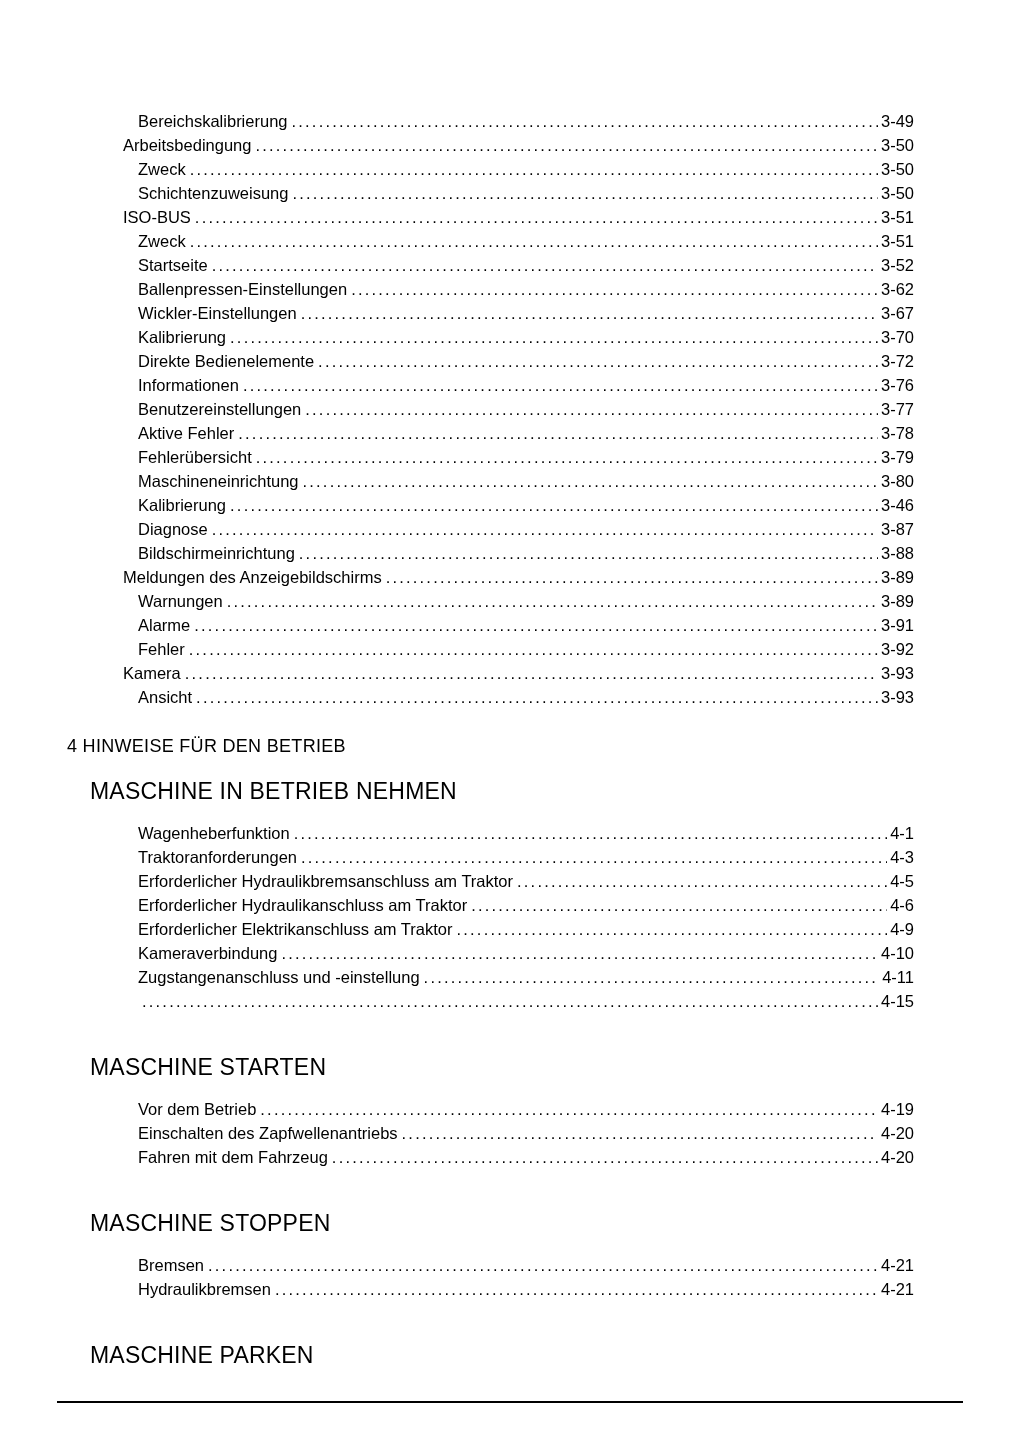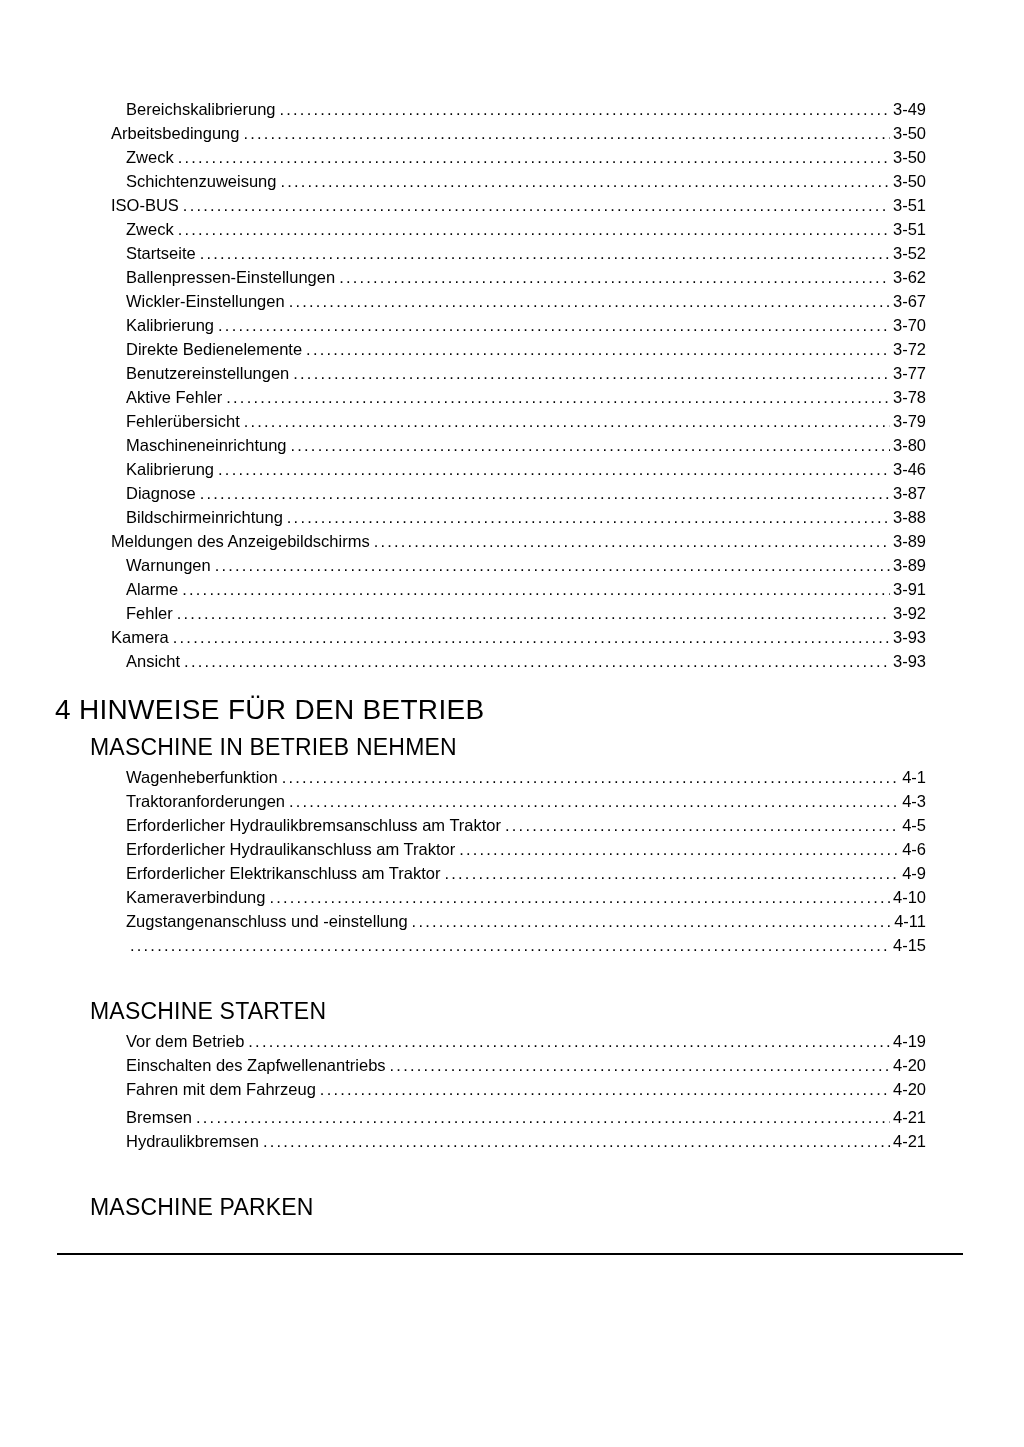--- a/index.html
+++ b/index.html
@@ -11,21 +11,21 @@
     color: #000000;
     font-family: "Liberation Sans", "DejaVu Sans", sans-serif;
     overflow: hidden;
   }
   .page {
     width: 1024px;
     height: 1447px;
     padding: 93px 94px 0 55px;
   }
   
-  .entries { margin: 4px; }
+  .entries { margin: 16px; }
   .row {
     display: flex;
     align-items: baseline;
     font-size: 16.5px;
     line-height: 24px;
   }
   .row .label { white-space: nowrap; }
   .row .dots {
     flex: 1 1 auto;
     overflow: hidden;
@@ -35,34 +35,34 @@
   }
   .row .dots::after {
     content: "........................................................................................................................................................................................................";
     letter-spacing: 2.2px;
   }
   .row .num { white-space: nowrap; }
   .level-1 { padding-left: 52px; justify-content: center; }
   .level-2 { padding-left: 67px; }
   
   .chapter {
-    font-size: 28px;
+    font-size: 18px;
     line-height: 30px;
     font-weight: 400;
-    margin: 22px 0 0 0;
+    margin: 22px 0 0 12px;
     letter-spacing: 0.3px;
   }
   .section {
     font-size: 23px;
     line-height: 28px;
     font-weight: 400;
     margin: 40px 0 0 35px;
     letter-spacing: 0.2px;
   }
-  .chapter + .section { margin-top: 8px; }
+  .chapter + .section { margin-top: 16px; }
   
   .bottom-rule {
     height: 2px;
     background: #000000;
     margin: 32px -33px 0 2px;
   }
 </style>
 </head>
 <body>
 
@@ -118,20 +118,25 @@
           <span class="label">Kalibrierung</span>
           <span class="dots"></span>
           <span class="num">3-70</span>
         </div>
         <div class="row level-2">
           <span class="label">Direkte Bedienelemente</span>
           <span class="dots"></span>
           <span class="num">3-72</span>
         </div>
         <div class="row level-2">
+          <span class="label">Informationen</span>
+          <span class="dots"></span>
+          <span class="num">3-76</span>
+        </div>
+        <div class="row level-2">
           <span class="label">Benutzereinstellungen</span>
           <span class="dots"></span>
           <span class="num">3-77</span>
         </div>
         <div class="row level-2">
           <span class="label">Aktive Fehler</span>
           <span class="dots"></span>
           <span class="num">3-78</span>
         </div>
         <div class="row level-2">
@@ -244,20 +249,21 @@
           <span class="label">Einschalten des Zapfwellenantriebs</span>
           <span class="dots"></span>
           <span class="num">4-20</span>
         </div>
         <div class="row level-2">
           <span class="label">Fahren mit dem Fahrzeug</span>
           <span class="dots"></span>
           <span class="num">4-20</span>
         </div>
       </div>
+      <div class="section">MASCHINE STOPPEN</div>
       <div class="entries">
         <div class="row level-2">
           <span class="label">Bremsen</span>
           <span class="dots"></span>
           <span class="num">4-21</span>
         </div>
         <div class="row level-2">
           <span class="label">Hydraulikbremsen</span>
           <span class="dots"></span>
           <span class="num">4-21</span>

